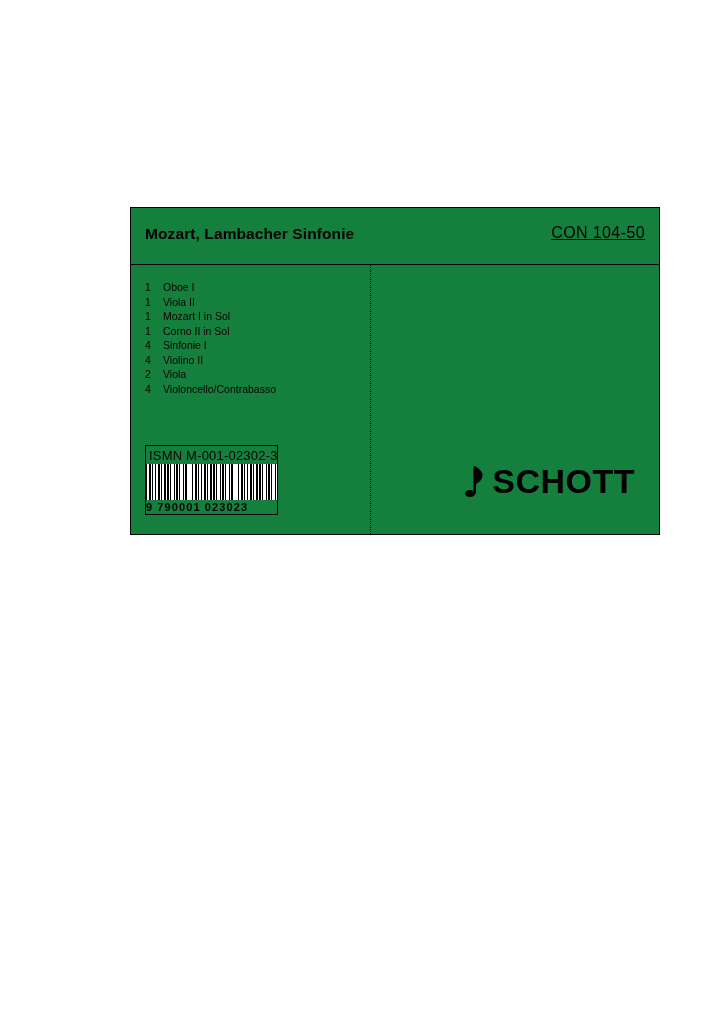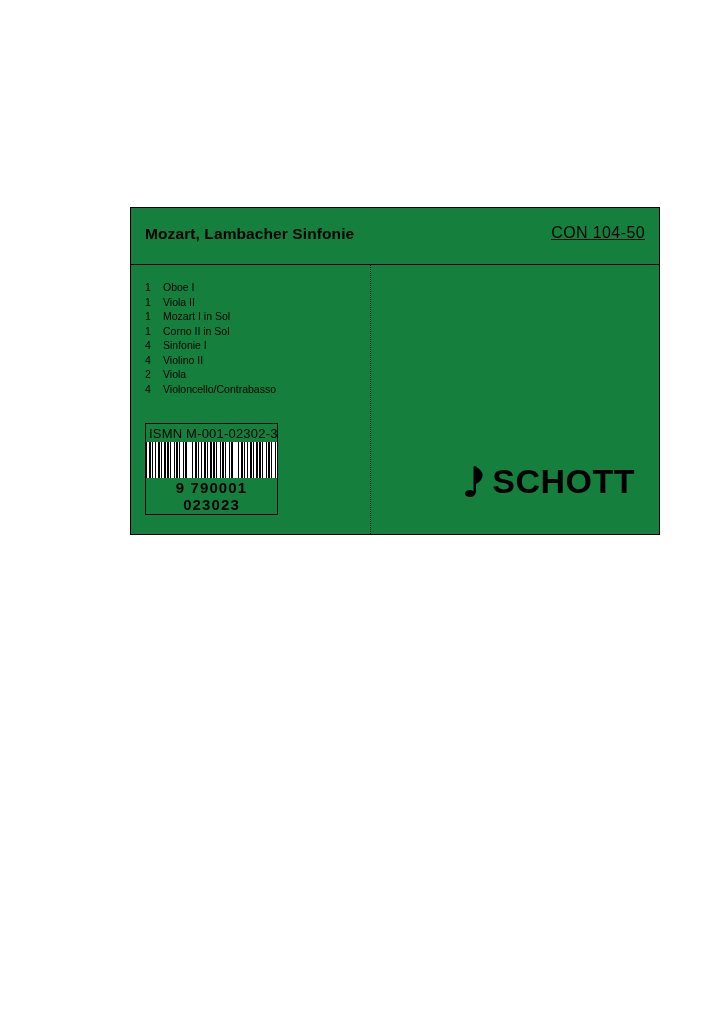--- a/index.html
+++ b/index.html
@@ -120,24 +120,24 @@
         #fff 1.2px, #fff 2.6px,
         #000 2.6px, #000 4.6px,
         #fff 4.6px, #fff 5.8px,
         #000 5.8px, #000 6.6px,
         #fff 6.6px, #fff 9.2px
       );
   }
   .barcode-digits {
     border: 1px solid #000000;
     border-top: none;
-    font-size: 15px;
+    font-size: 11px;
     font-weight: bold;
     letter-spacing: 1.1px;
-    text-align: center;
+    text-align: left;
     padding: 1px 0 1px 0;
     box-sizing: border-box;
     width: 100%;
   }
 
   
   .publisher {
     position: absolute;
     right: 24px;
     bottom: 36px;

